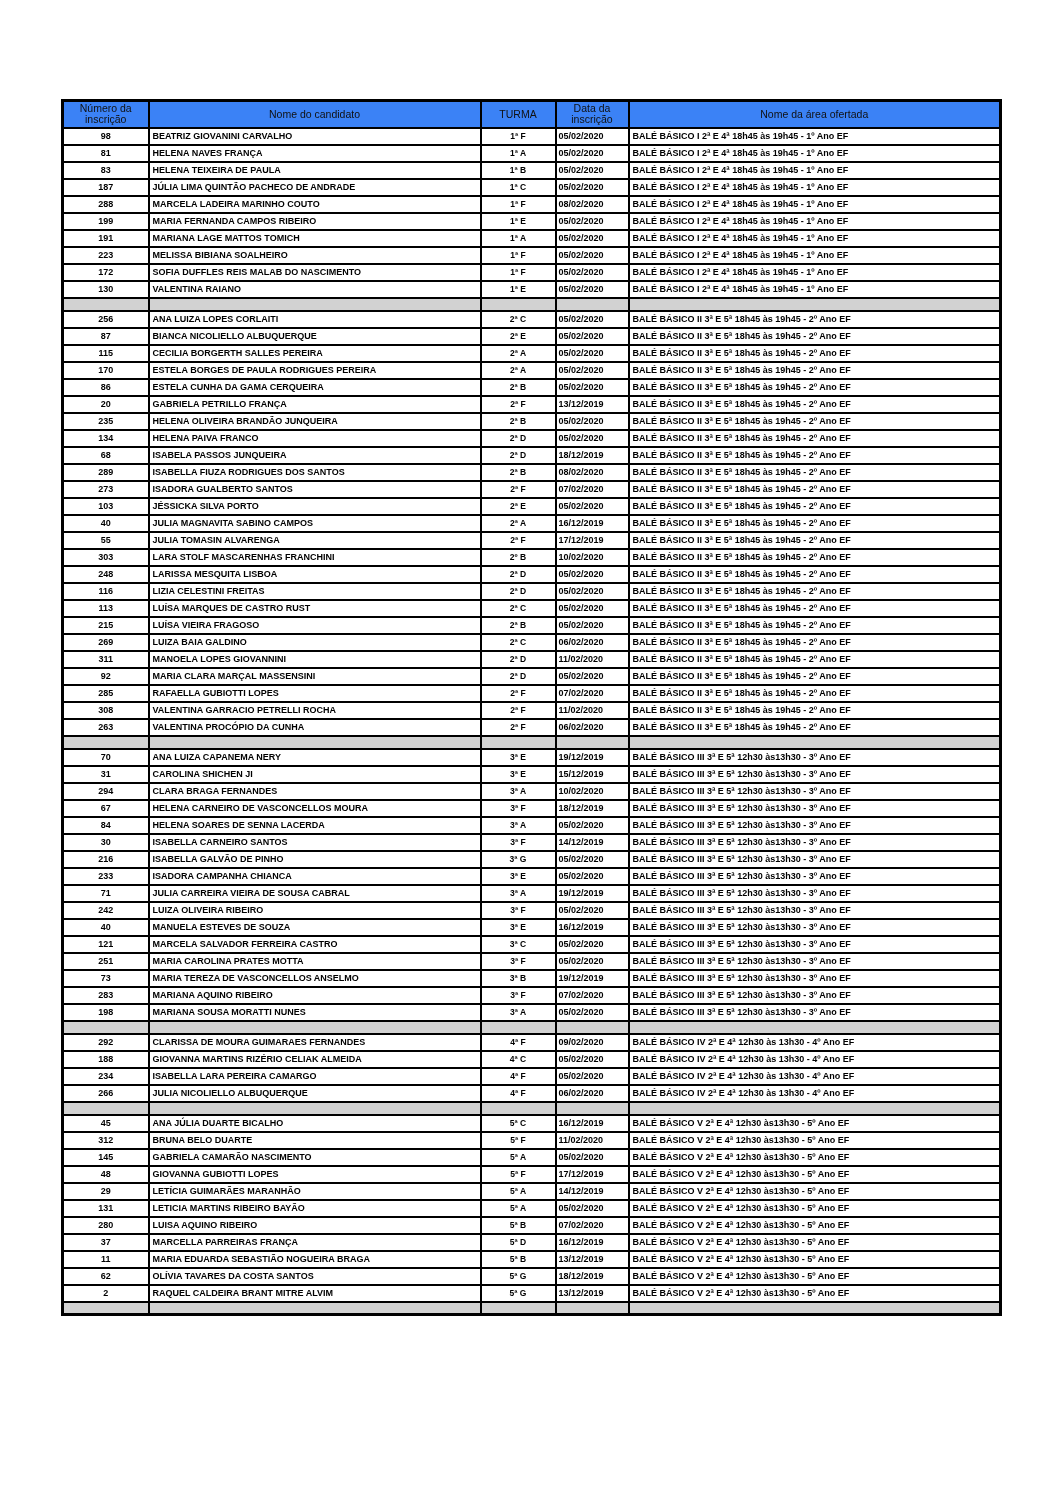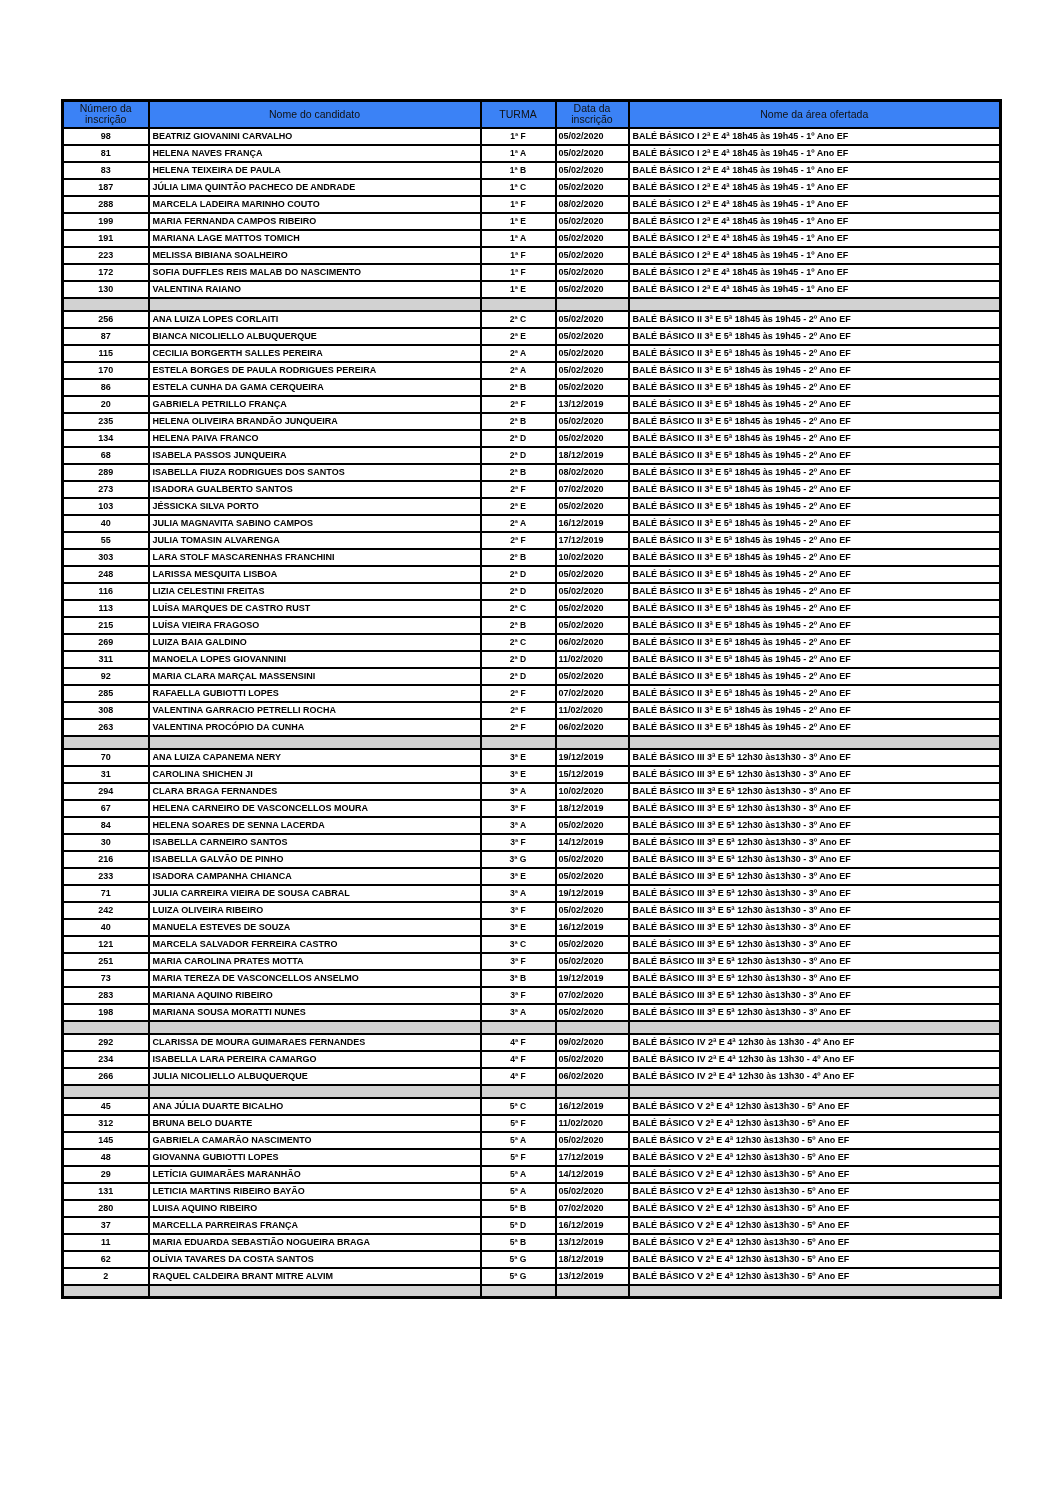--- a/index.html
+++ b/index.html
@@ -470,20 +470,27 @@
           <td class="col-area"></td>
         </tr>
         <tr>
           <td class="col-num">292</td>
           <td class="col-name">CLARISSA DE MOURA GUIMARAES FERNANDES</td>
           <td class="col-turma">4ª F</td>
           <td class="col-date">09/02/2020</td>
           <td class="col-area">BALÉ BÁSICO IV 2ª E 4ª 12h30 às 13h30 - 4º Ano EF</td>
         </tr>
         <tr>
+          <td class="col-num">188</td>
+          <td class="col-name">GIOVANNA MARTINS RIZÉRIO CELIAK ALMEIDA</td>
+          <td class="col-turma">4ª C</td>
+          <td class="col-date">05/02/2020</td>
+          <td class="col-area">BALÉ BÁSICO IV 2ª E 4ª 12h30 às 13h30 - 4º Ano EF</td>
+        </tr>
+        <tr>
           <td class="col-num">234</td>
           <td class="col-name">ISABELLA LARA PEREIRA CAMARGO</td>
           <td class="col-turma">4ª F</td>
           <td class="col-date">05/02/2020</td>
           <td class="col-area">BALÉ BÁSICO IV 2ª E 4ª 12h30 às 13h30 - 4º Ano EF</td>
         </tr>
         <tr>
           <td class="col-num">266</td>
           <td class="col-name">JULIA NICOLIELLO ALBUQUERQUE</td>
           <td class="col-turma">4ª F</td>

